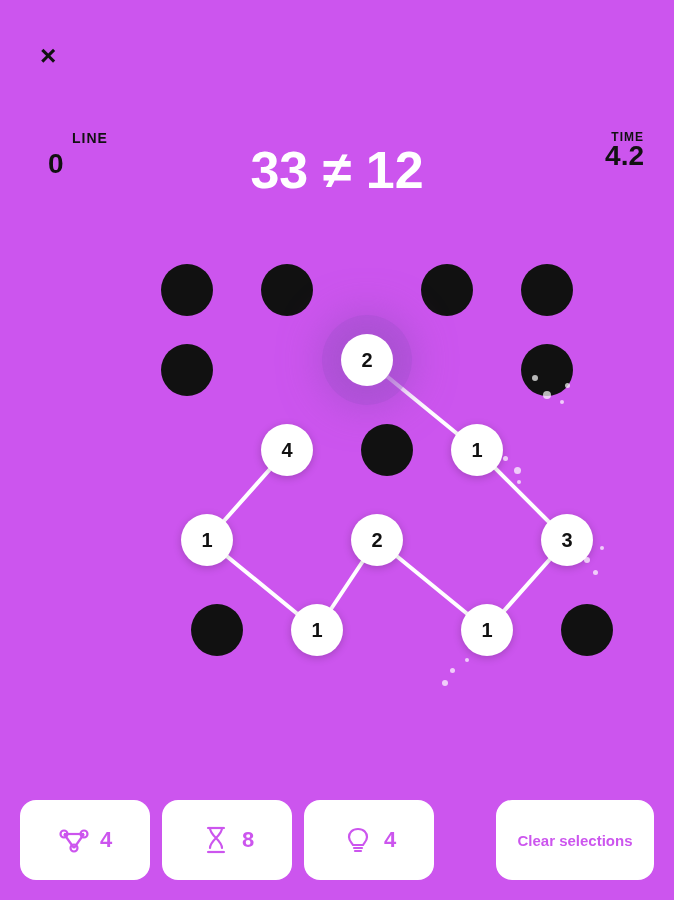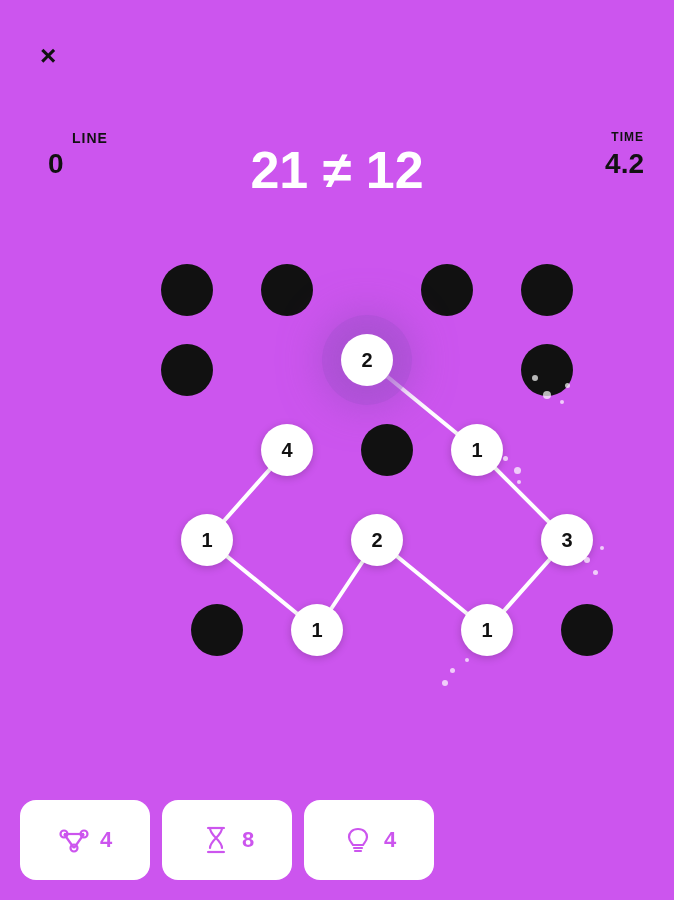--- a/index.html
+++ b/index.html
@@ -58,21 +58,21 @@
       top: 130px;
       right: 30px;
       font-size: 12px;
       font-weight: bold;
       color: #111;
       letter-spacing: 1px;
     }
 
     #time-value {
       position: absolute;
-      top: 148px;
+      top: 140px;
       right: 30px;
       font-size: 28px;
       font-weight: bold;
       color: #111;
       margin-left: 31px;
     }
 
     
     #equation {
       position: absolute;
@@ -203,21 +203,21 @@
 
   <div id="close-btn">×</div>
 
   <div id="line-label">LINE</div>
   <div id="line-value">0</div>
 
   <div id="time-label">TIME</div>
   <div id="time-value">4.2</div>
 
   <div id="equation">
-    <span>21</span>
+    <span>33</span>
     <span>≠</span>
     <span>12</span>
   </div>
 
   <div id="board">
     <svg id="lines-svg">
 
     <line x1="230" y1="220" x2="150" y2="310" stroke="white" stroke-width="4" stroke-linecap="round"></line>
         <line x1="150" y1="310" x2="260" y2="400" stroke="white" stroke-width="4" stroke-linecap="round"></line>
         <line x1="260" y1="400" x2="320" y2="310" stroke="white" stroke-width="4" stroke-linecap="round"></line>
@@ -285,14 +285,15 @@
 
     <button class="tool-btn">
       <svg viewBox="0 0 32 32" fill="none">
         <path d="M16 5 C10 5 7 9 7 13 C7 17 10 19 11 21 L21 21 C22 19 25 17 25 13 C25 9 22 5 16 5Z" stroke="#cc55ee" stroke-width="2.2" stroke-linejoin="round"></path>
         <line x1="12" y1="24" x2="20" y2="24" stroke="#cc55ee" stroke-width="2.2" stroke-linecap="round"></line>
         <line x1="13" y1="27" x2="19" y2="27" stroke="#cc55ee" stroke-width="2.2" stroke-linecap="round"></line>
       </svg>
       <span>4</span>
     </button>
 
+    <button id="clear-btn">Clear selections</button>
   </div>
 </div>
 
 </body></html>

